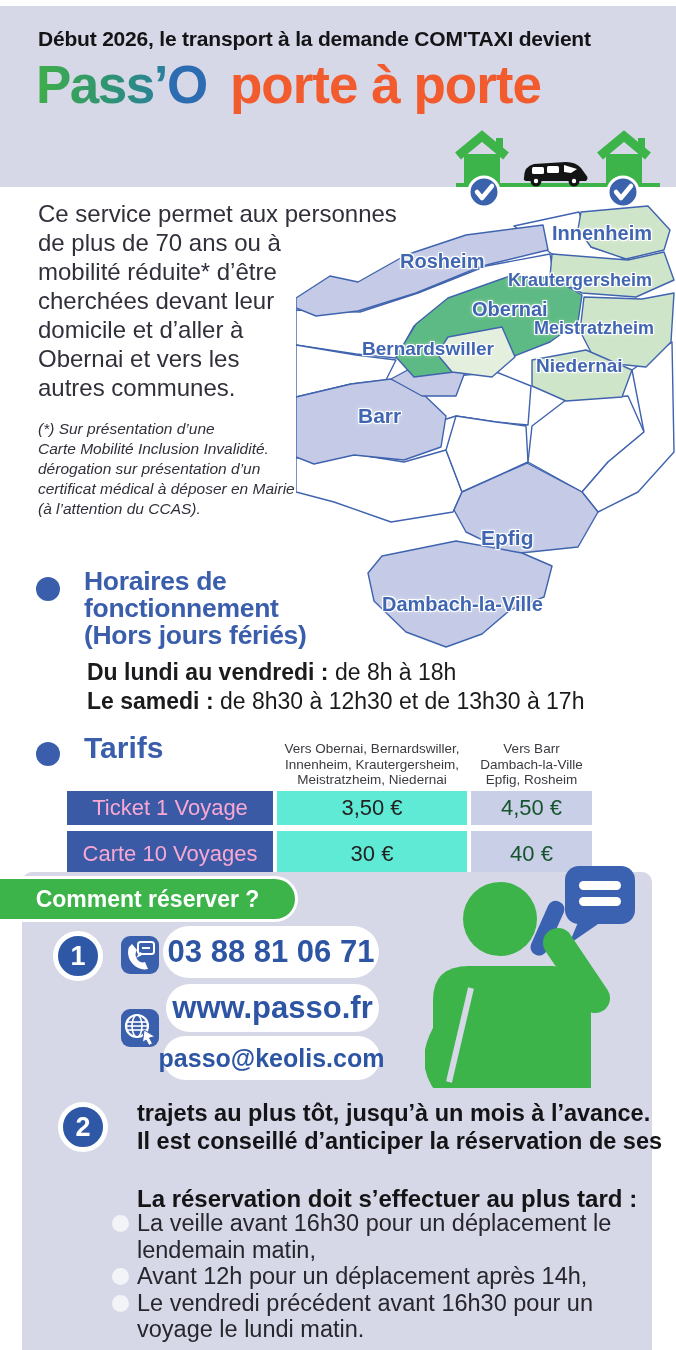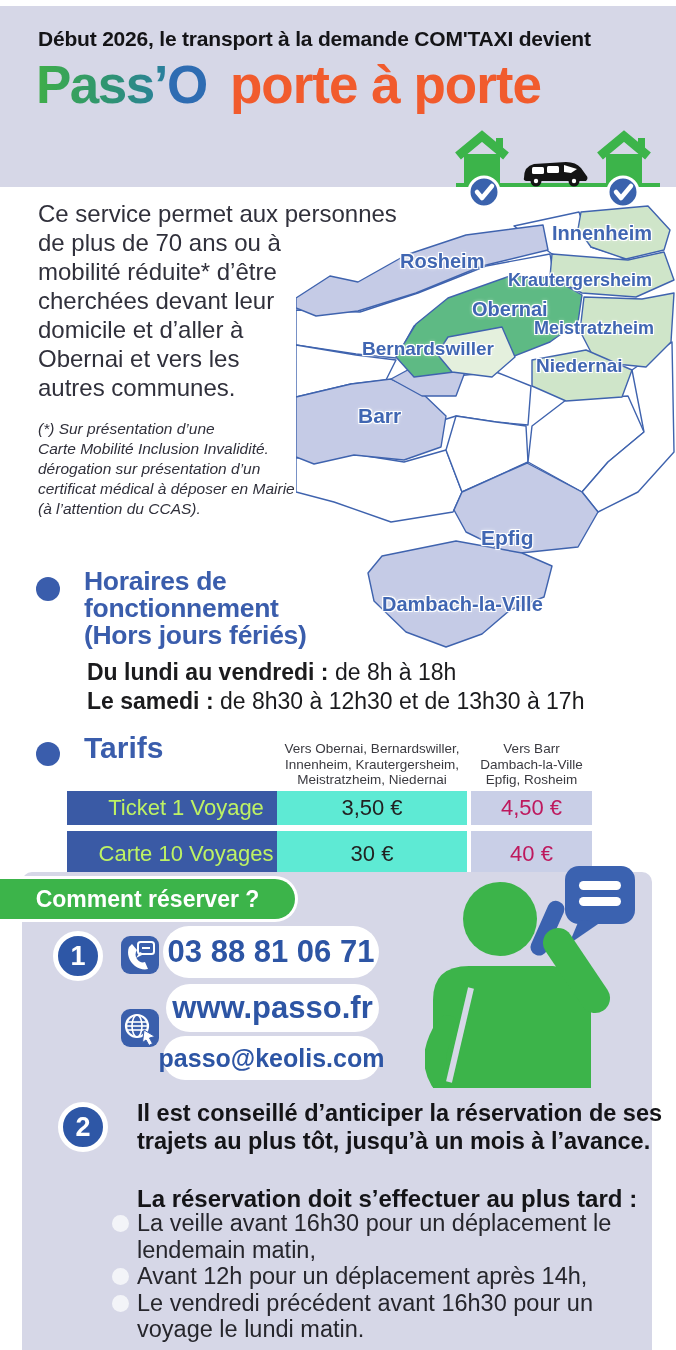--- a/index.html
+++ b/index.html
@@ -45,23 +45,23 @@
   .schedule b{font-weight:bold;}
   .tarifs-title{position:absolute;left:84px;top:731px;font-size:30px;font-weight:bold;color:#3a5dac;}
 
   
   .tarif-head{position:absolute;font-size:13.5px;line-height:15.5px;color:#3a3a40;text-align:center;}
   #tarif-head-1{left:272px;top:741px;width:200px;}
   #tarif-head-2{left:471px;top:741px;width:121px;}
   .cell{position:absolute;display:flex;align-items:center;justify-content:center;font-size:22px;}
   .r1{top:791px;height:34px;}
   .r2{top:831px;height:45px;}
-  .c-label{left:67px;width:206px;background:#3a5aa5;color:#bef264;padding-left:16px;}
+  .c-label{left:67px;width:206px;background:#3a5aa5;color:#f9a8d4;}
   .c-z1{left:277px;width:190px;background:#5eead4;color:#222;}
-  .c-z2{left:471px;width:121px;background:#c9cfe7;color:#be185d;}
+  .c-z2{left:471px;width:121px;background:#c9cfe7;color:#14532d;}
 
   
   .bottom-panel{position:absolute;left:22px;top:872px;width:630px;height:478px;background:#d6d7e7;border-radius:10px 10px 0 0;}
   .reserve-pill{position:absolute;left:0;top:876px;width:298px;height:46px;box-sizing:border-box;
                 background:#3cb44a;border:3px solid #fff;border-left:none;border-radius:0 26px 26px 0;
                 color:#fff;font-size:23px;font-weight:bold;display:flex;align-items:center;justify-content:center;}
   .step-badge{position:absolute;width:40px;height:40px;background:#2e57a6;border:5px solid #fff;border-radius:50%;
               color:#fff;font-weight:bold;font-size:27px;display:flex;align-items:center;justify-content:center;}
   #badge1{left:53px;top:931px;}
   #badge2{left:58px;top:1102px;}
@@ -249,22 +249,22 @@
     <circle cx="75" cy="61" r="37" fill="#3cb44a"></circle>
     <rect x="114" y="41" width="17" height="58" rx="8" fill="#3b62b0" transform="rotate(24 122 70)"></rect>
     <path d="M8,230 L8,142 Q8,108 44,108 L128,108 Q166,112 166,144 L166,230 Z" fill="#3cb44a"></path>
     <line x1="133" y1="85" x2="170" y2="140" stroke="#3cb44a" stroke-width="30" stroke-linecap="round"></line>
     <path d="M22,168 Q2,198 16,222" fill="none" stroke="#3cb44a" stroke-width="22" stroke-linecap="round"></path>
     <line x1="46" y1="130" x2="24" y2="224" stroke="#d6d7e7" stroke-width="6"></line>
   </svg>
 
   <div class="step-badge" id="badge2">2</div>
   <div class="advice">
+    <div>trajets au plus tôt, jusqu’à un mois à l’avance.</div>
     <div>Il est conseillé d’anticiper la réservation de ses</div>
-    <div>trajets au plus tôt, jusqu’à un mois à l’avance.</div>
   </div>
 
   <div class="deadline-title">La réservation doit s’effectuer au plus tard :</div>
   <div class="dot" id="dot1"></div>
   <div class="dot" id="dot2"></div>
   <div class="dot" id="dot3"></div>
   <div class="deadline-list">
     <div>La veille avant 16h30 pour un déplacement le</div>
     <div>lendemain matin,</div>
     <div>Avant 12h pour un déplacement après 14h,</div>

